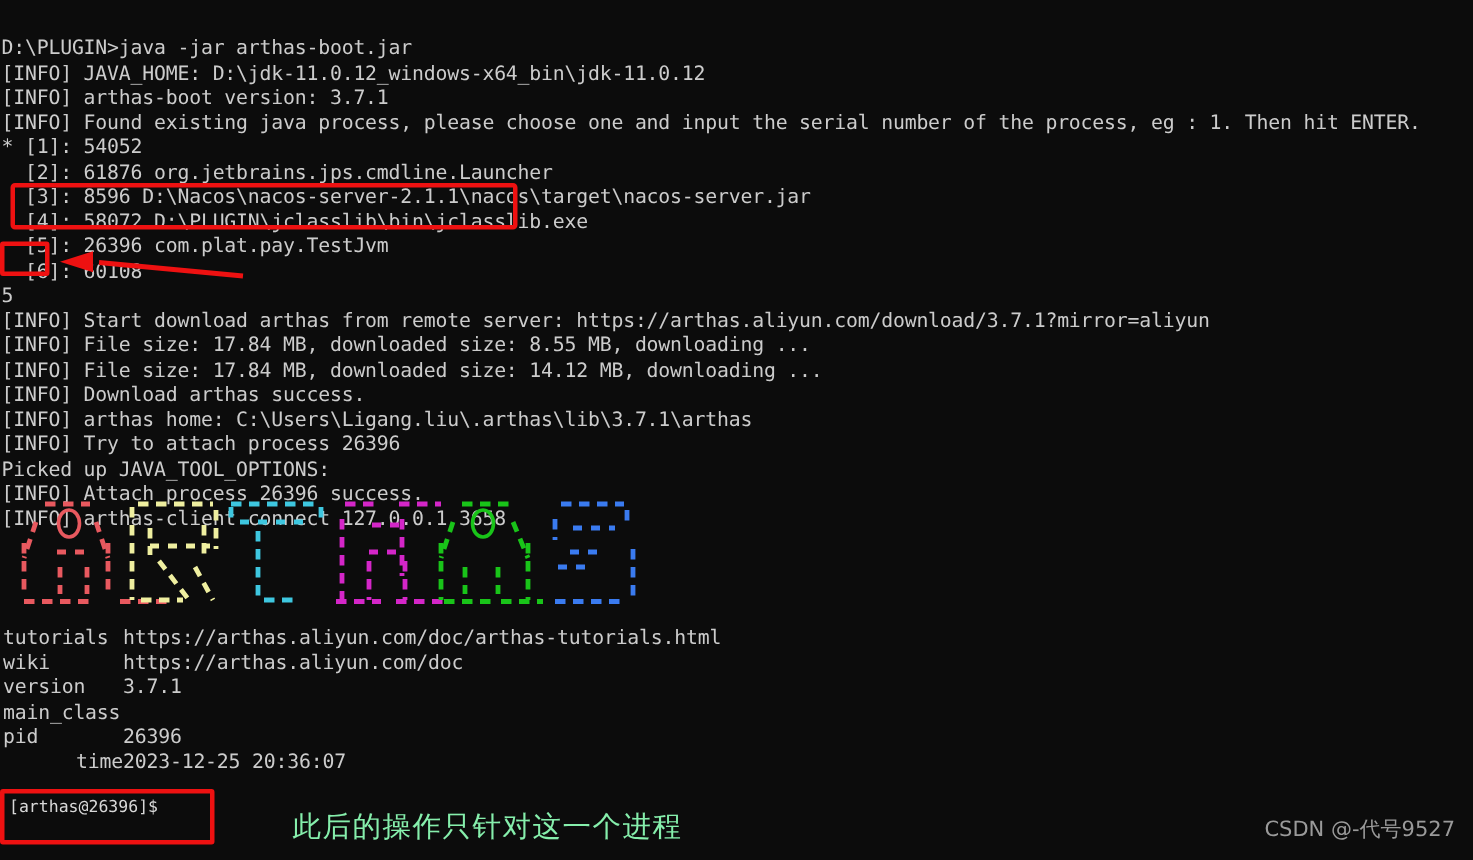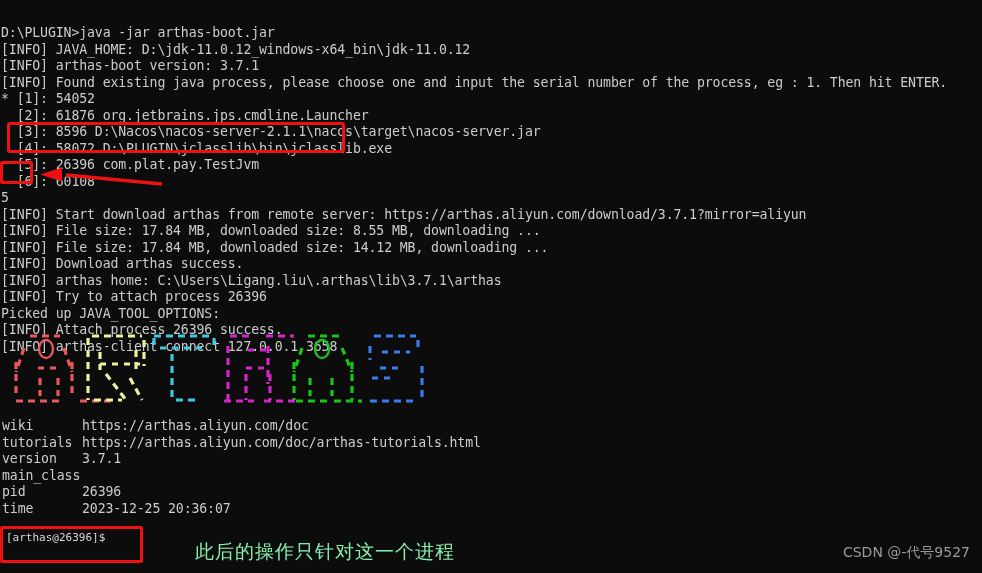--- a/index.html
+++ b/index.html
@@ -198,26 +198,26 @@
         <path d="M378,46 L398,46" stroke-dasharray="6 6"></path>
         <path d="M370,56 H392" stroke-dasharray="6 6"></path>
         <path d="M420,44 V76"></path>
         <path d="M368,79 H414"></path>
         <path d="M416,18 V26"></path>
       </g>
     </g>
   </svg>
 
   <div class="info">
+    <div class="line"><span style="display:inline-block;width:80px;">tutorials</span><span>https://arthas.aliyun.com/doc/arthas-tutorials.html</span></div>
     <div class="line"><span style="display:inline-block;width:80px;">wiki</span><span>https://arthas.aliyun.com/doc</span></div>
-    <div class="line"><span style="display:inline-block;width:80px;">tutorials</span><span>https://arthas.aliyun.com/doc/arthas-tutorials.html</span></div>
     <div class="line"><span style="display:inline-block;width:80px;">version</span><span>3.7.1</span></div>
     <div class="line"><span style="display:inline-block;width:80px;">main_class</span><span></span></div>
     <div class="line"><span style="display:inline-block;width:80px;">pid</span><span>26396</span></div>
-    <div class="line"><span style="display:inline-block;width:80px;">time</span><span>2023-12-25 20:36:07</span></div>
+    <div class="line"><span style="display:inline-block;width:80px;text-align:right;">time</span><span>2023-12-25 20:36:07</span></div>
   </div>
 
   <div class="prompt-line">[arthas@26396]$</div>
 
   <div class="anno-box" id="box-proc5"></div>
   <div class="anno-box" id="box-input5"></div>
   <div class="anno-box" id="box-prompt"></div>
 
   <svg class="arrow" viewBox="0 0 128 22">
     <path d="M126,20 L30,11" stroke="#ee1111" stroke-width="3.4" fill="none"></path>

